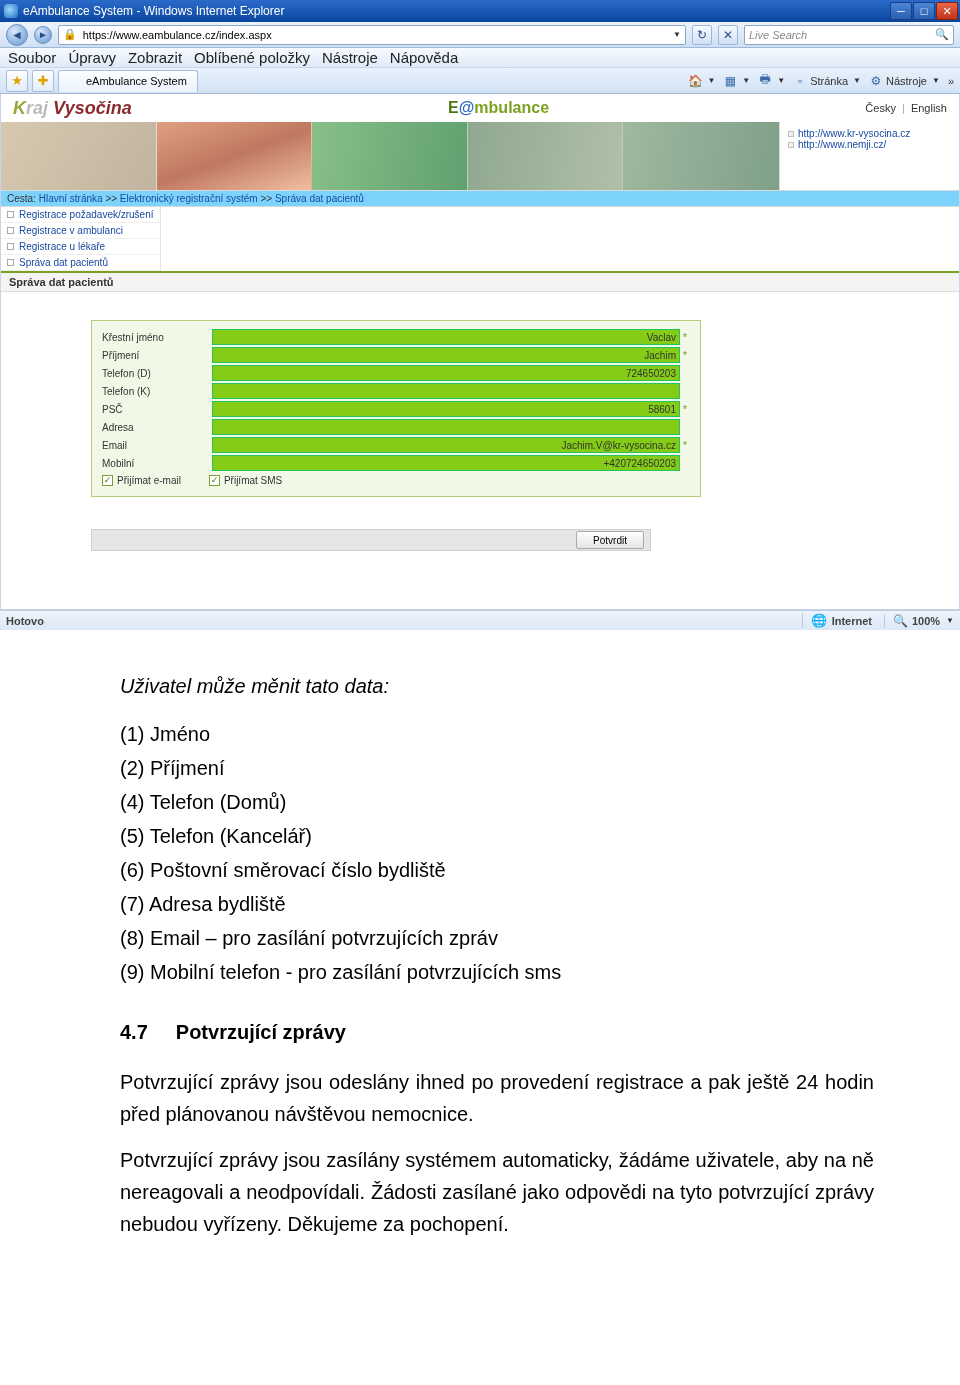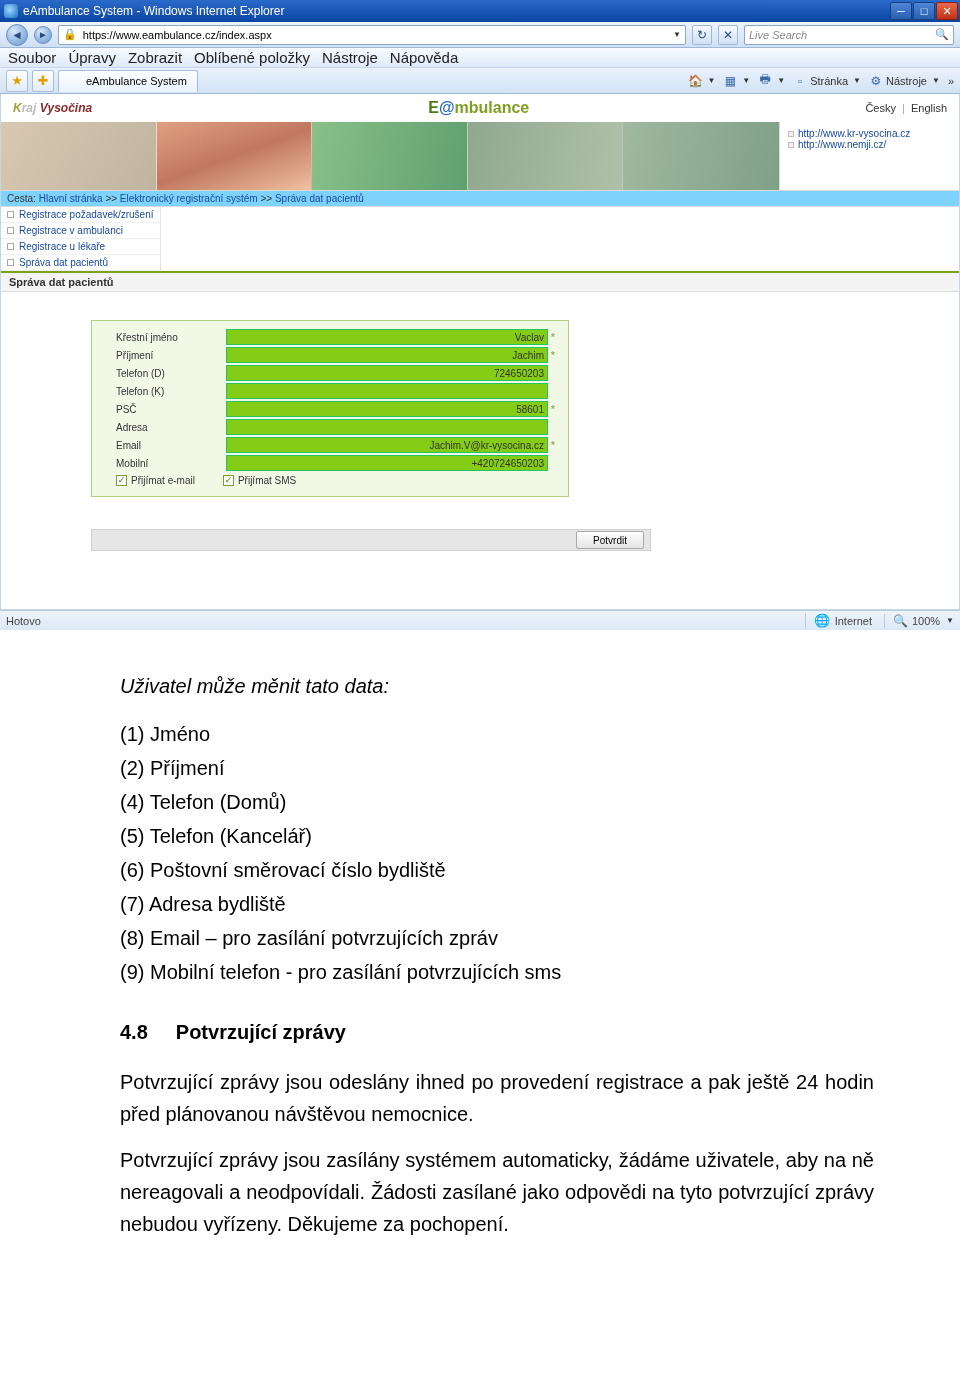--- a/index.html
+++ b/index.html
@@ -91,21 +91,21 @@
   .ie-tool-item{display:flex;align-items:center;gap:3px;}
   .dbl-chevron{font-size:11px;color:#333;}
 
   
   .app-area { border: 1px solid #c6d6ea; border-top:none; }
   .app-inner { }
   .top-region {
     display:flex; height:28px; align-items:center; justify-content:space-between;
     padding: 0 12px;
   }
-  .kraj-logo { font-size:12px; font-style:italic; }
+  .kraj-logo { font-size:18px; font-style:italic; }
   .kraj-logo .k{color:#9aa53a;font-weight:bold;} .kraj-logo .raj{color:#bbb;font-weight:bold;}
   .kraj-logo .vys{color:#8a2a2a;font-weight:bold;}
   .eamb-logo { font-size:16px; color:#7ea020; font-weight:bold; }
   .eamb-logo .E{color:#4a7a10;} .eamb-logo .at{color:#2a6ac0;} 
   .lang-links { font-size:11px; color:#333; }
   .lang-links a{ color:#333; text-decoration:none; }
   .divider{ color:#aaa; margin:0 3px;}
 
   .banner-row { display:flex; height:68px; }
   .banner-photos {
@@ -142,21 +142,21 @@
   }
   .sidebar .nav-item .box{width:7px;height:7px;border:1px solid #aaa;background:#fff;}
 
   .content { flex:1; }
   .panel-title{
     background:#f4f4f4;border-top:2px solid #7ea020;border-bottom:1px solid #ddd;
     font-weight:bold;font-size:11px;color:#333;padding:3px 8px;
   }
   .form-wrap{
     margin:28px 40px 32px 90px; border:1px solid #b4cf7c; background:#f2f8e6;
-    padding: 6px 10px 10px 24px; width: 478px;
+    padding: 6px 10px 10px 10px; width: 610px;
   }
   .form-row{display:flex;align-items:center;margin:2px 0;}
   .form-label{width:110px;font-size:10px;color:#333;}
   .form-input{
     flex:1;height:16px;background:#84cc16;border:1px solid #22c55e;
     font-size:10px;padding:0 3px;color:#333;text-align:right;
   }
   .req-mark{width:10px;text-align:center;color:#7a9e30;font-size:11px;}
   .chk-row{display:flex;gap:28px;margin-top:4px;padding-left:0;}
   .chk{display:flex;align-items:center;gap:4px;font-size:10px;color:#333;}
@@ -168,21 +168,21 @@
   .btn{
     height:18px;background:linear-gradient(#fefefe,#e4e4e4);border:1px solid #aaa;
     font-size:10px;padding:0 16px;display:flex;align-items:center;border-radius:2px;
   }
 
   .app-whitespace{height:58px;}
 
   .ie-statusbar{
     background:linear-gradient(#eef4fc,#dce8f6);height:20px;border-top:1px solid #b8ccde;
     display:flex;align-items:center;justify-content:space-between;padding:0 6px;
-    font-size:11px;color:#444;
+    font-size:11px;color:#444;font-weight:bold;
   }
   .ie-statusbar .right{display:flex;align-items:center;gap:12px;}
   .status-seg{display:flex;align-items:center;gap:4px;border-left:1px solid #b8ccde;padding-left:8px;height:100%;}
   .globe{color:#3a8a40;font-size:13px;}
   .zoom-icon{color:#3a6aaa;font-size:12px;}
 
   
   .doc-body{
     padding: 40px 86px 46px 120px; font-family: Arial, sans-serif; font-size: 20px;
     color:#000; line-height:1.6;
@@ -421,19 +421,19 @@
   <p class="list-item">(1) Jméno</p>
   <p class="list-item">(2) Příjmení</p>
   <p class="list-item">(4) Telefon (Domů)</p>
   <p class="list-item">(5) Telefon (Kancelář)</p>
   <p class="list-item">(6) Poštovní směrovací číslo bydliště</p>
   <p class="list-item">(7) Adresa bydliště</p>
   <p class="list-item">(8) Email – pro zasílání potvrzujících zpráv</p>
   <p class="list-item">(9) Mobilní telefon - pro zasílání potvrzujících sms</p>
 
   <div class="section-hdr">
-    <span>4.8</span>
+    <span>4.7</span>
     <span>Potvrzující zprávy</span>
   </div>
 
   <p class="just">Potvrzující zprávy jsou odeslány ihned po provedení registrace a pak ještě 24 hodin před plánovanou návštěvou nemocnice.</p>
   <p class="just">Potvrzující zprávy jsou zasílány systémem automaticky, žádáme uživatele, aby na ně nereagovali a neodpovídali. Žádosti zasílané jako odpovědi na tyto potvrzující zprávy nebudou vyřízeny. Děkujeme za pochopení.</p>
 </div>
 
 </body></html>

